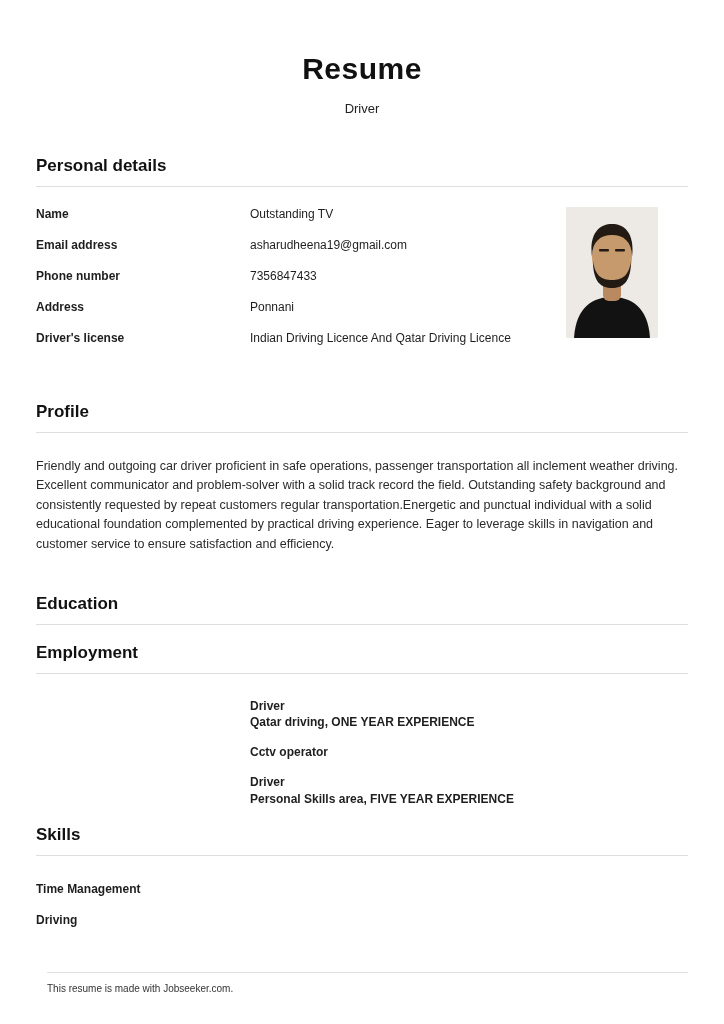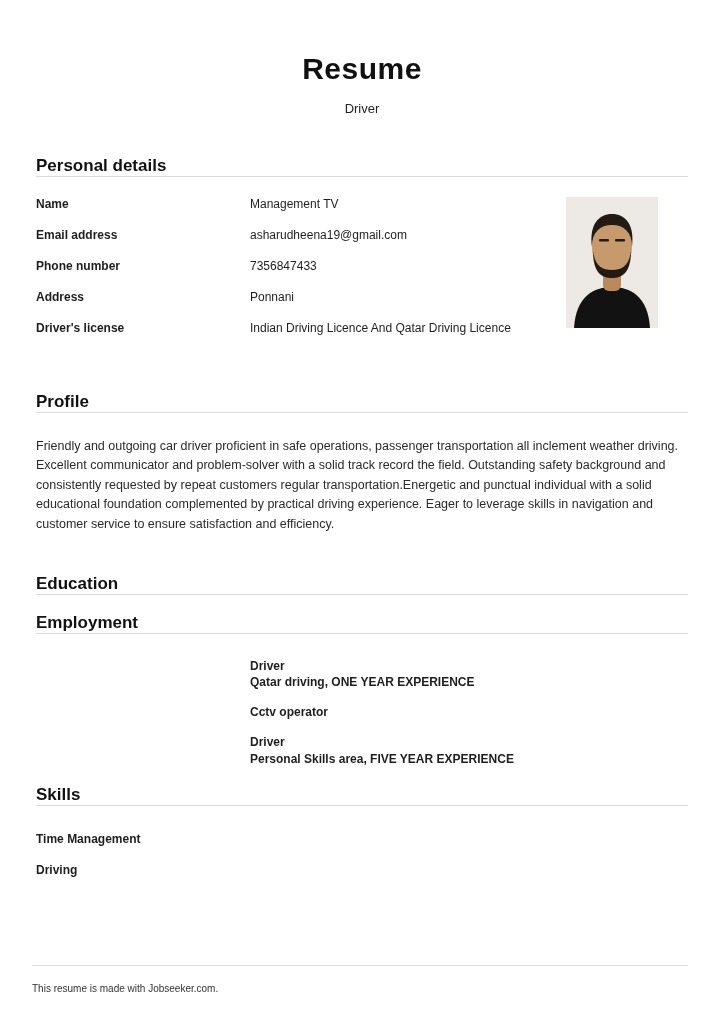--- a/index.html
+++ b/index.html
@@ -27,20 +27,21 @@
     font-size: 13px;
     margin-top: 15px;
     color: #222222;
   }
 
   .section { margin-top: 40px; }
   .section-heading {
     font-size: 17px;
     font-weight: bold;
     color: #111111;
+    padding-bottom: 10px;
     border-bottom: 1px solid #dddddd;
   }
 
   
   .personal-wrap { display: flex; justify-content: space-between; margin-top: 20px; }
   .fields { flex: 1 1 auto; }
   .field-row { display: flex; margin-bottom: 17px; }
   .field-label { width: 214px; font-size: 12px; font-weight: bold; }
   .field-value { font-size: 12px; }
   .photo-box {
@@ -70,44 +71,44 @@
   .job-title { font-size: 12px; font-weight: bold; line-height: 1.35; }
   .job-detail { font-size: 12px; font-weight: bold; line-height: 1.35; }
 
   
   .skills-list { margin-top: 26px; }
   .skill-item { font-size: 12px; font-weight: bold; margin-bottom: 17px; }
 
   
   .footer {
     position: absolute;
-    left: 32px;
+    left: 47px;
     right: 36px;
     bottom: 30px;
     border-top: 1px solid #e0e0e0;
-    padding-top: 17px;
+    padding-top: 10px;
     font-size: 10px;
     color: #333333;
   }
 </style>
 </head>
 <body>
 
 <div class="page">
 
   <h1 class="doc-title">Resume</h1>
   <div class="doc-subtitle">Driver</div>
 
   <div class="section">
     <div class="section-heading">Personal details</div>
     <div class="personal-wrap">
       <div class="fields">
         <div class="field-row">
           <div class="field-label">Name</div>
-          <div class="field-value">Management TV</div>
+          <div class="field-value">Outstanding TV</div>
         </div>
         <div class="field-row">
           <div class="field-label">Email address</div>
           <div class="field-value">asharudheena19@gmail.com</div>
         </div>
         <div class="field-row">
           <div class="field-label">Phone number</div>
           <div class="field-value">7356847433</div>
         </div>
         <div class="field-row">

